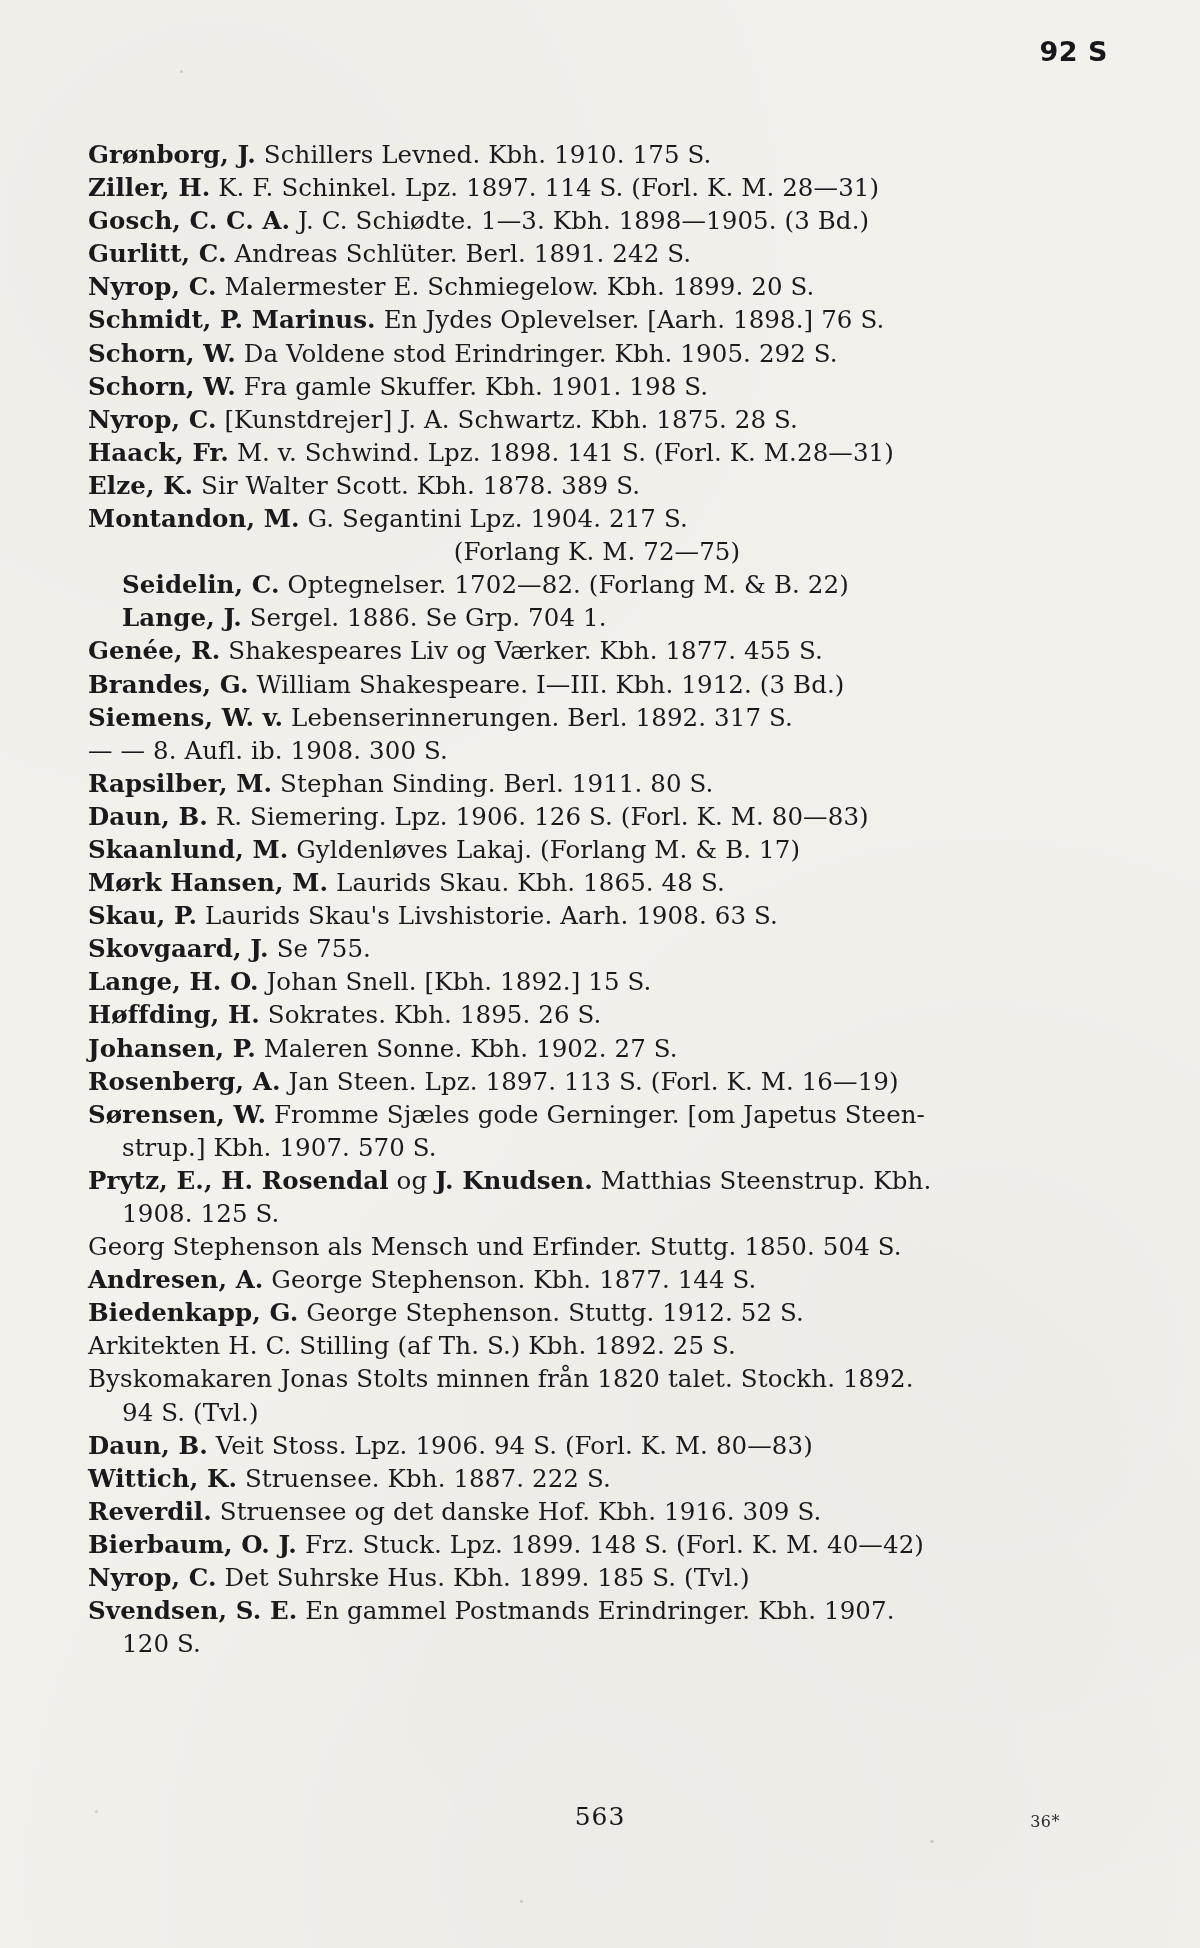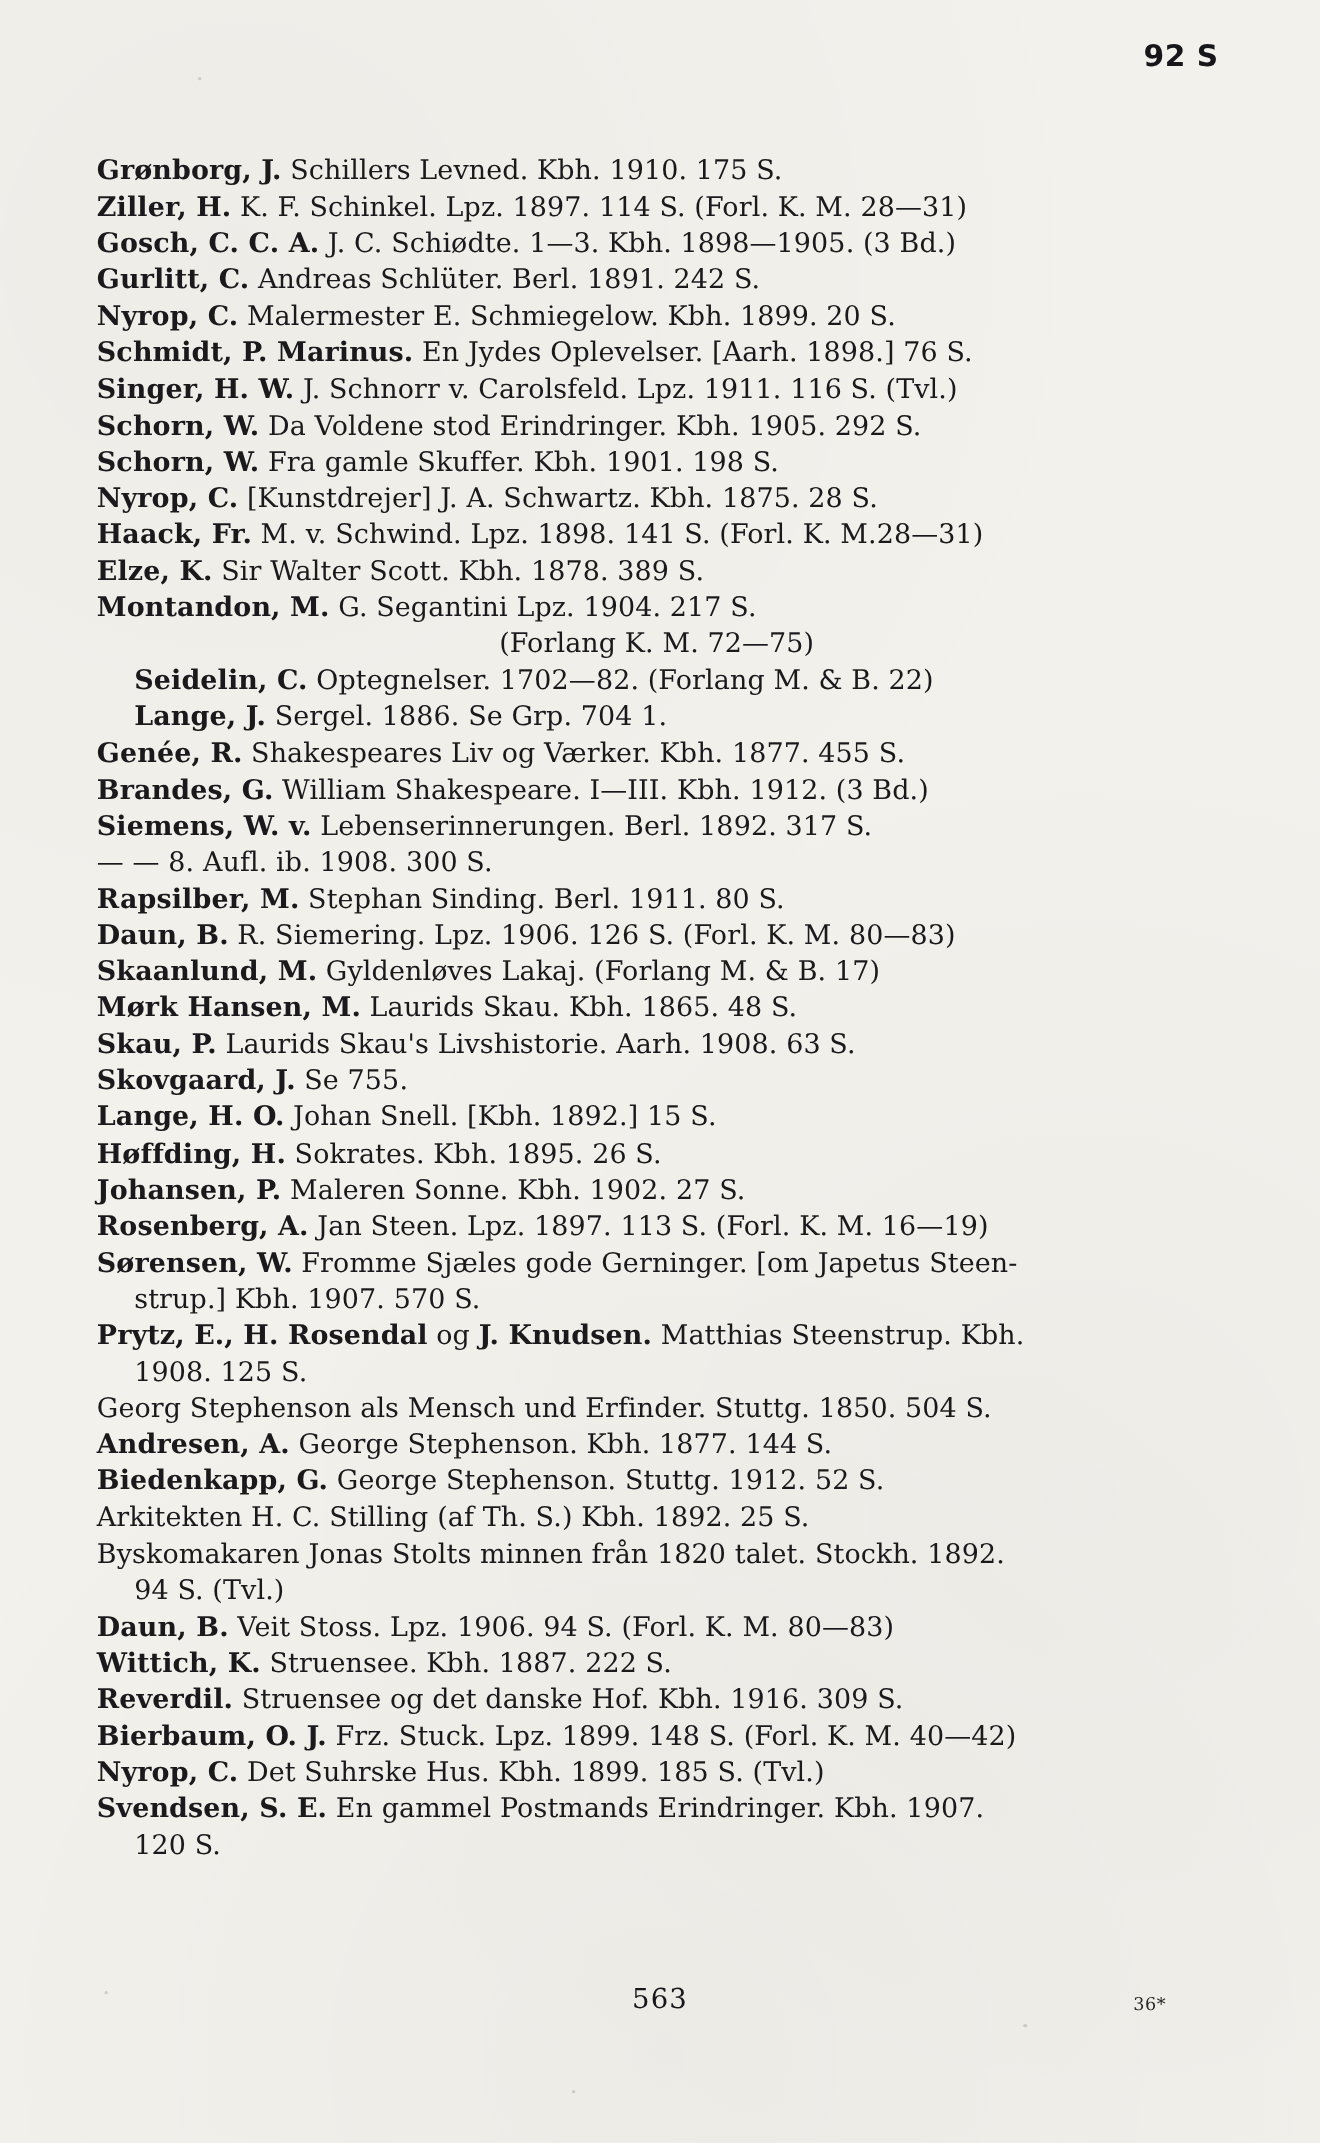--- a/index.html
+++ b/index.html
@@ -90,21 +90,20 @@
 
   <div class="header-num">92 S</div>
 
   <div class="content">
       <div class="line"><span class="b">Grønborg, J.</span><span> Schillers Levned.  Kbh.  1910.  175 S.</span></div>
       <div class="line"><span class="b">Ziller, H.</span><span>  K.  F.  Schinkel.  Lpz.  1897.  114 S.   (Forl. K. M.  28—31)</span></div>
       <div class="line"><span class="b">Gosch, C. C. A.</span><span>  J.  C.  Schiødte.  1—3.  Kbh.  1898—1905.   (3 Bd.)</span></div>
       <div class="line"><span class="b">Gurlitt, C.</span><span>  Andreas Schlüter.  Berl.  1891.  242 S.</span></div>
       <div class="line"><span class="b">Nyrop, C.</span><span>  Malermester E.  Schmiegelow.  Kbh.  1899.  20 S.</span></div>
       <div class="line"><span class="b">Schmidt, P. Marinus.</span><span>  En Jydes Oplevelser.  [Aarh.  1898.]  76 S.</span></div>
-      <div class="line"><span class="b">Singer, H. W.</span><span>  J.  Schnorr v.  Carolsfeld.  Lpz.  1911.  116 S.  (Tvl.)</span></div>
       <div class="line"><span class="b">Schorn, W.</span><span>  Da Voldene stod Erindringer.  Kbh.  1905.  292 S.</span></div>
       <div class="line"><span class="b">Schorn, W.</span><span>  Fra gamle Skuffer.  Kbh.  1901.  198 S.</span></div>
       <div class="line"><span class="b">Nyrop, C.</span><span>  [Kunstdrejer] J.  A.  Schwartz.  Kbh.  1875.  28 S.</span></div>
       <div class="line"><span class="b">Haack, Fr.</span><span>  M.  v.  Schwind.  Lpz.  1898.  141 S.  (Forl. K. M.28—31)</span></div>
       <div class="line"><span class="b">Elze, K.</span><span>  Sir Walter Scott.  Kbh.  1878.  389 S.</span></div>
       <div class="line"><span class="b">Montandon, M.</span><span>  G.  Segantini Lpz.  1904.  217 S.</span></div>
       <div class="line right"><span>(Forlang K. M.  72—75)</span></div>
       <div class="line indent"><span class="b">Seidelin, C.</span><span>  Optegnelser.  1702—82.        (Forlang M. &amp; B.  22)</span></div>
       <div class="line indent"><span class="b">Lange, J.</span><span>  Sergel.  1886.  Se Grp. 704 1.</span></div>
       <div class="line"><span class="b">Genée, R.</span><span>  Shakespeares Liv og Værker.  Kbh.  1877.  455 S.</span></div>

